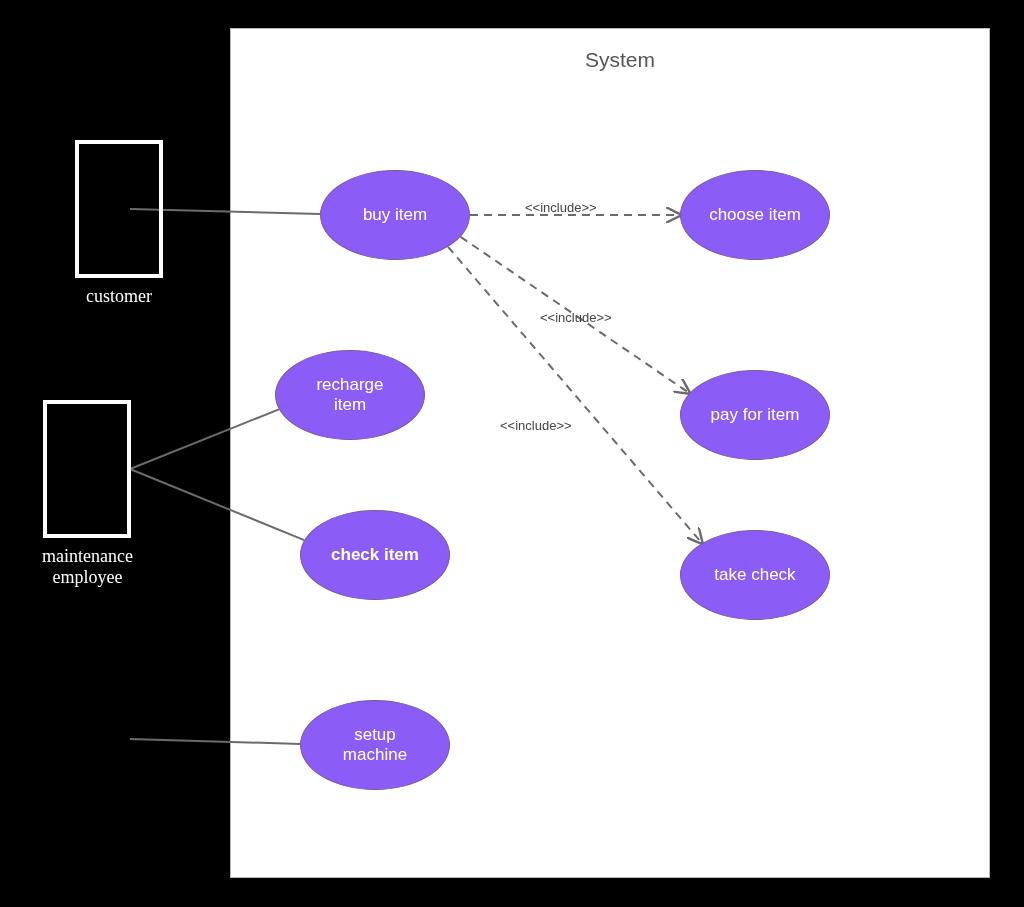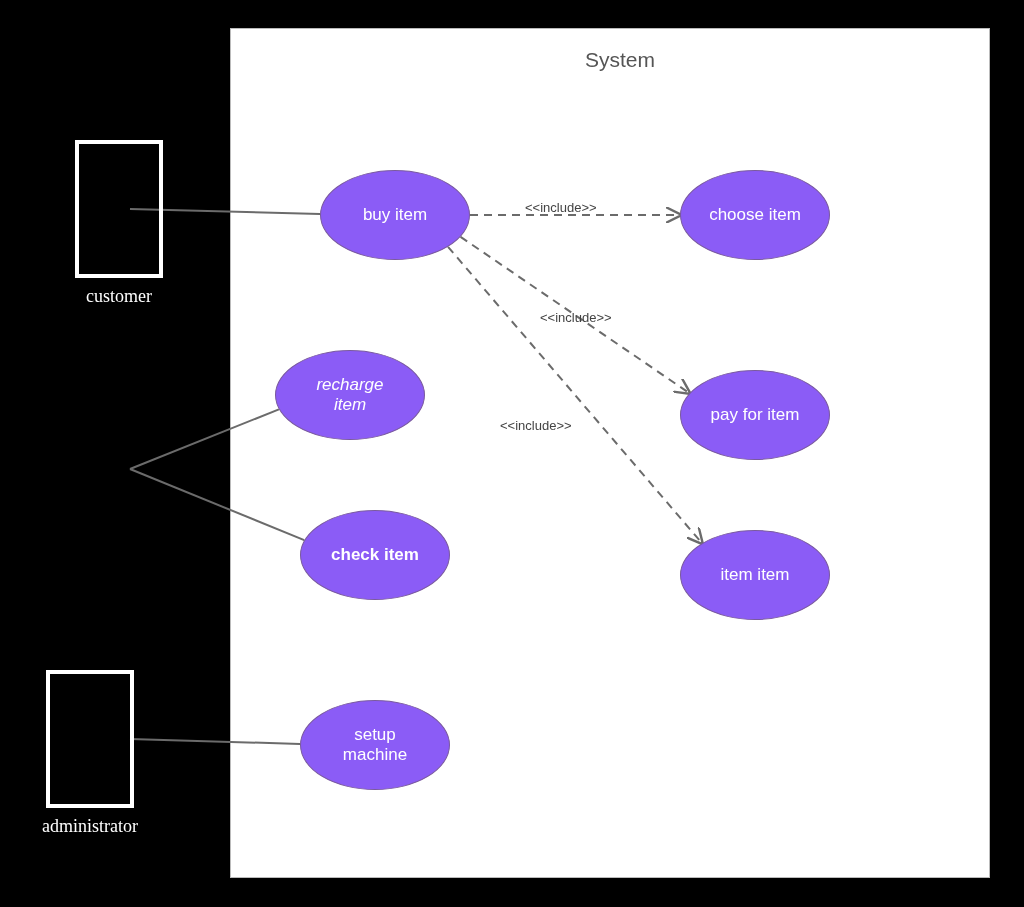--- a/index.html
+++ b/index.html
@@ -109,50 +109,51 @@
         <svg width="80" height="130" viewBox="0 0 80 130">
           <circle cx="40" cy="22" r="17" fill="#000"></circle>
           <line x1="40" y1="39" x2="40" y2="85" stroke="#000" stroke-width="5"></line>
           <line x1="5" y1="55" x2="75" y2="55" stroke="#000" stroke-width="5"></line>
           <line x1="40" y1="85" x2="13" y2="128" stroke="#000" stroke-width="5"></line>
           <line x1="40" y1="85" x2="67" y2="128" stroke="#000" stroke-width="5"></line>
         </svg>
       </div>
       <div class="label">customer</div>
     </div>
-    <div class="actor" style="left: 42px; top: 670px;">
+    <div class="actor" style="left: 42px; top: 400px;">
       <div class="body">
         <svg width="80" height="130" viewBox="0 0 80 130">
           <circle cx="40" cy="22" r="17" fill="#000"></circle>
           <line x1="40" y1="39" x2="40" y2="85" stroke="#000" stroke-width="5"></line>
           <line x1="5" y1="55" x2="75" y2="55" stroke="#000" stroke-width="5"></line>
           <line x1="40" y1="85" x2="13" y2="128" stroke="#000" stroke-width="5"></line>
           <line x1="40" y1="85" x2="67" y2="128" stroke="#000" stroke-width="5"></line>
         </svg>
       </div>
-      <div class="label">administrator</div>
+      <div class="label">maintenance
+employee</div>
     </div>
     <div class="usecase" style="left: 320px; top: 170px; width: 150px; height: 90px;">
       <span style="white-space: pre-line;">buy item</span>
     </div>
     <div class="usecase" style="left: 680px; top: 170px; width: 150px; height: 90px;">
       <span style="white-space: pre-line;">choose item</span>
     </div>
     <div class="usecase" style="left: 275px; top: 350px; width: 150px; height: 90px;">
-      <span style="white-space: pre-line; font-style: italic;">recharge
+      <span style="white-space: pre-line;">recharge
 item</span>
     </div>
     <div class="usecase" style="left: 680px; top: 370px; width: 150px; height: 90px;">
       <span style="white-space: pre-line;">pay for item</span>
     </div>
     <div class="usecase" style="left: 300px; top: 510px; width: 150px; height: 90px; font-weight: bold;">
       <span style="white-space: pre-line;">check item</span>
     </div>
     <div class="usecase" style="left: 680px; top: 530px; width: 150px; height: 90px;">
-      <span style="white-space: pre-line;">item item</span>
+      <span style="white-space: pre-line;">take check</span>
     </div>
     <div class="usecase" style="left: 300px; top: 700px; width: 150px; height: 90px;">
       <span style="white-space: pre-line;">setup
 machine</span>
     </div>
     <div class="include-label" style="left: 525px; top: 200px;">&lt;&lt;include&gt;&gt;</div>
     <div class="include-label" style="left: 540px; top: 310px;">&lt;&lt;include&gt;&gt;</div>
     <div class="include-label" style="left: 500px; top: 418px;">&lt;&lt;include&gt;&gt;</div>
   </div>
 

